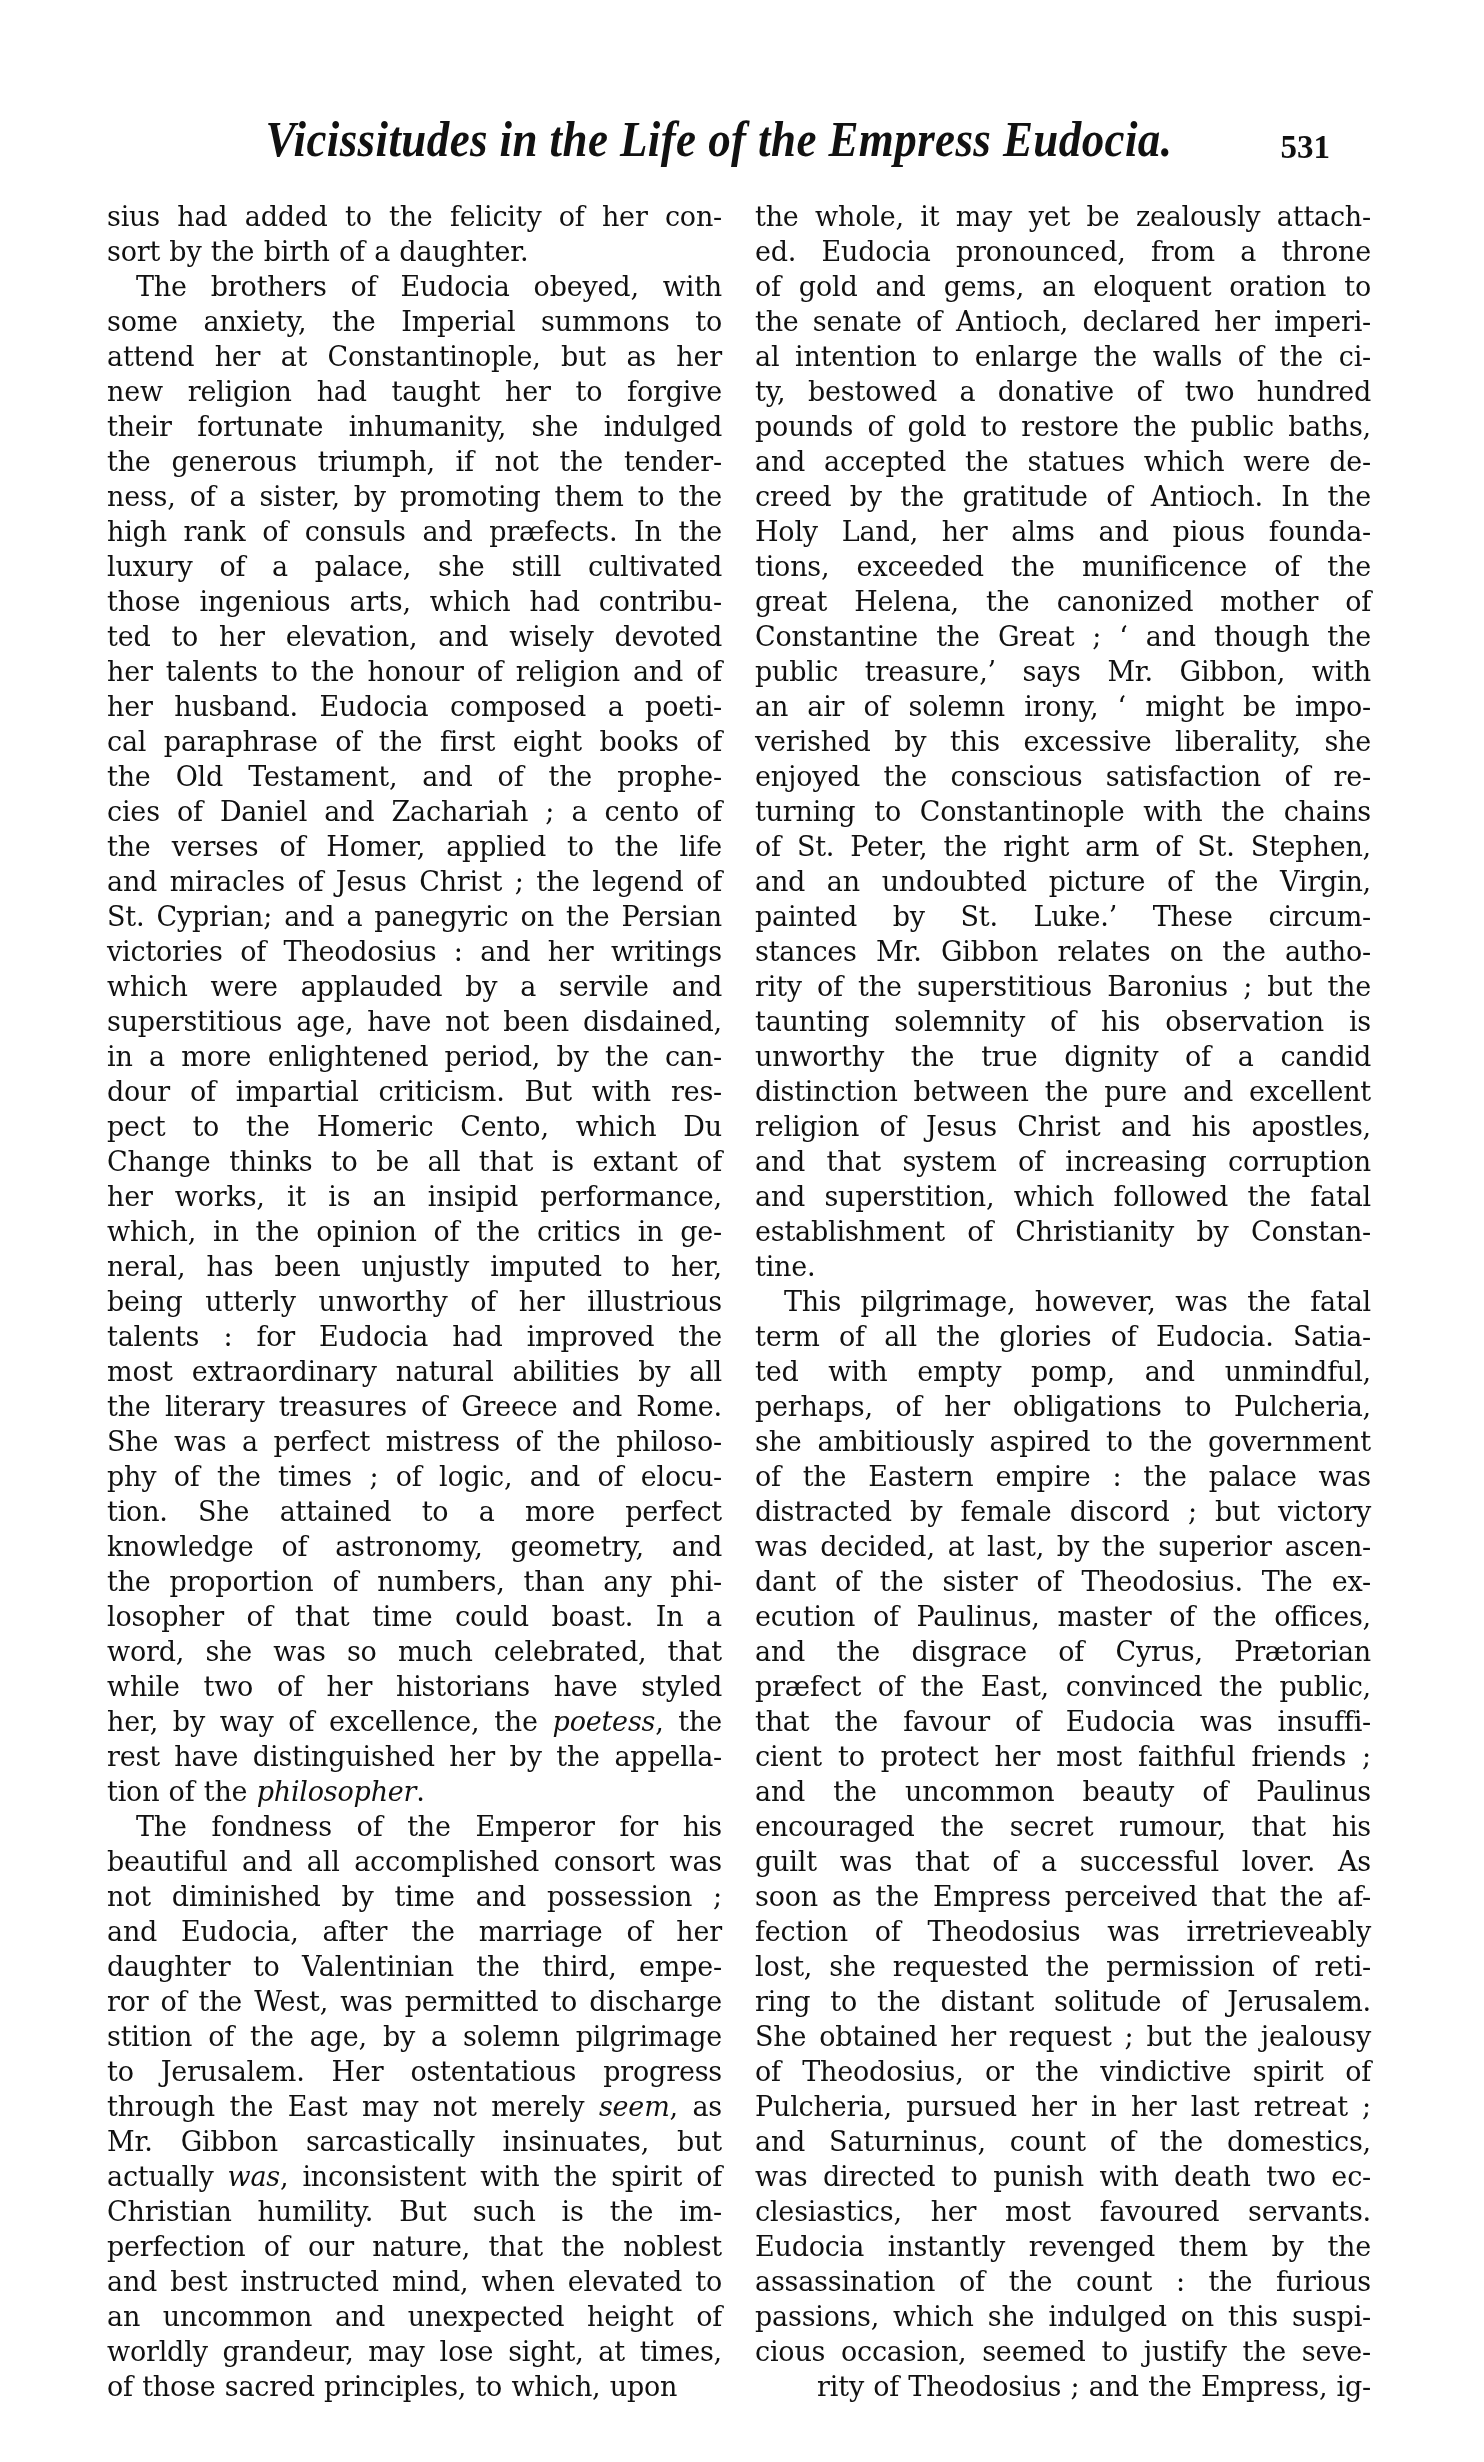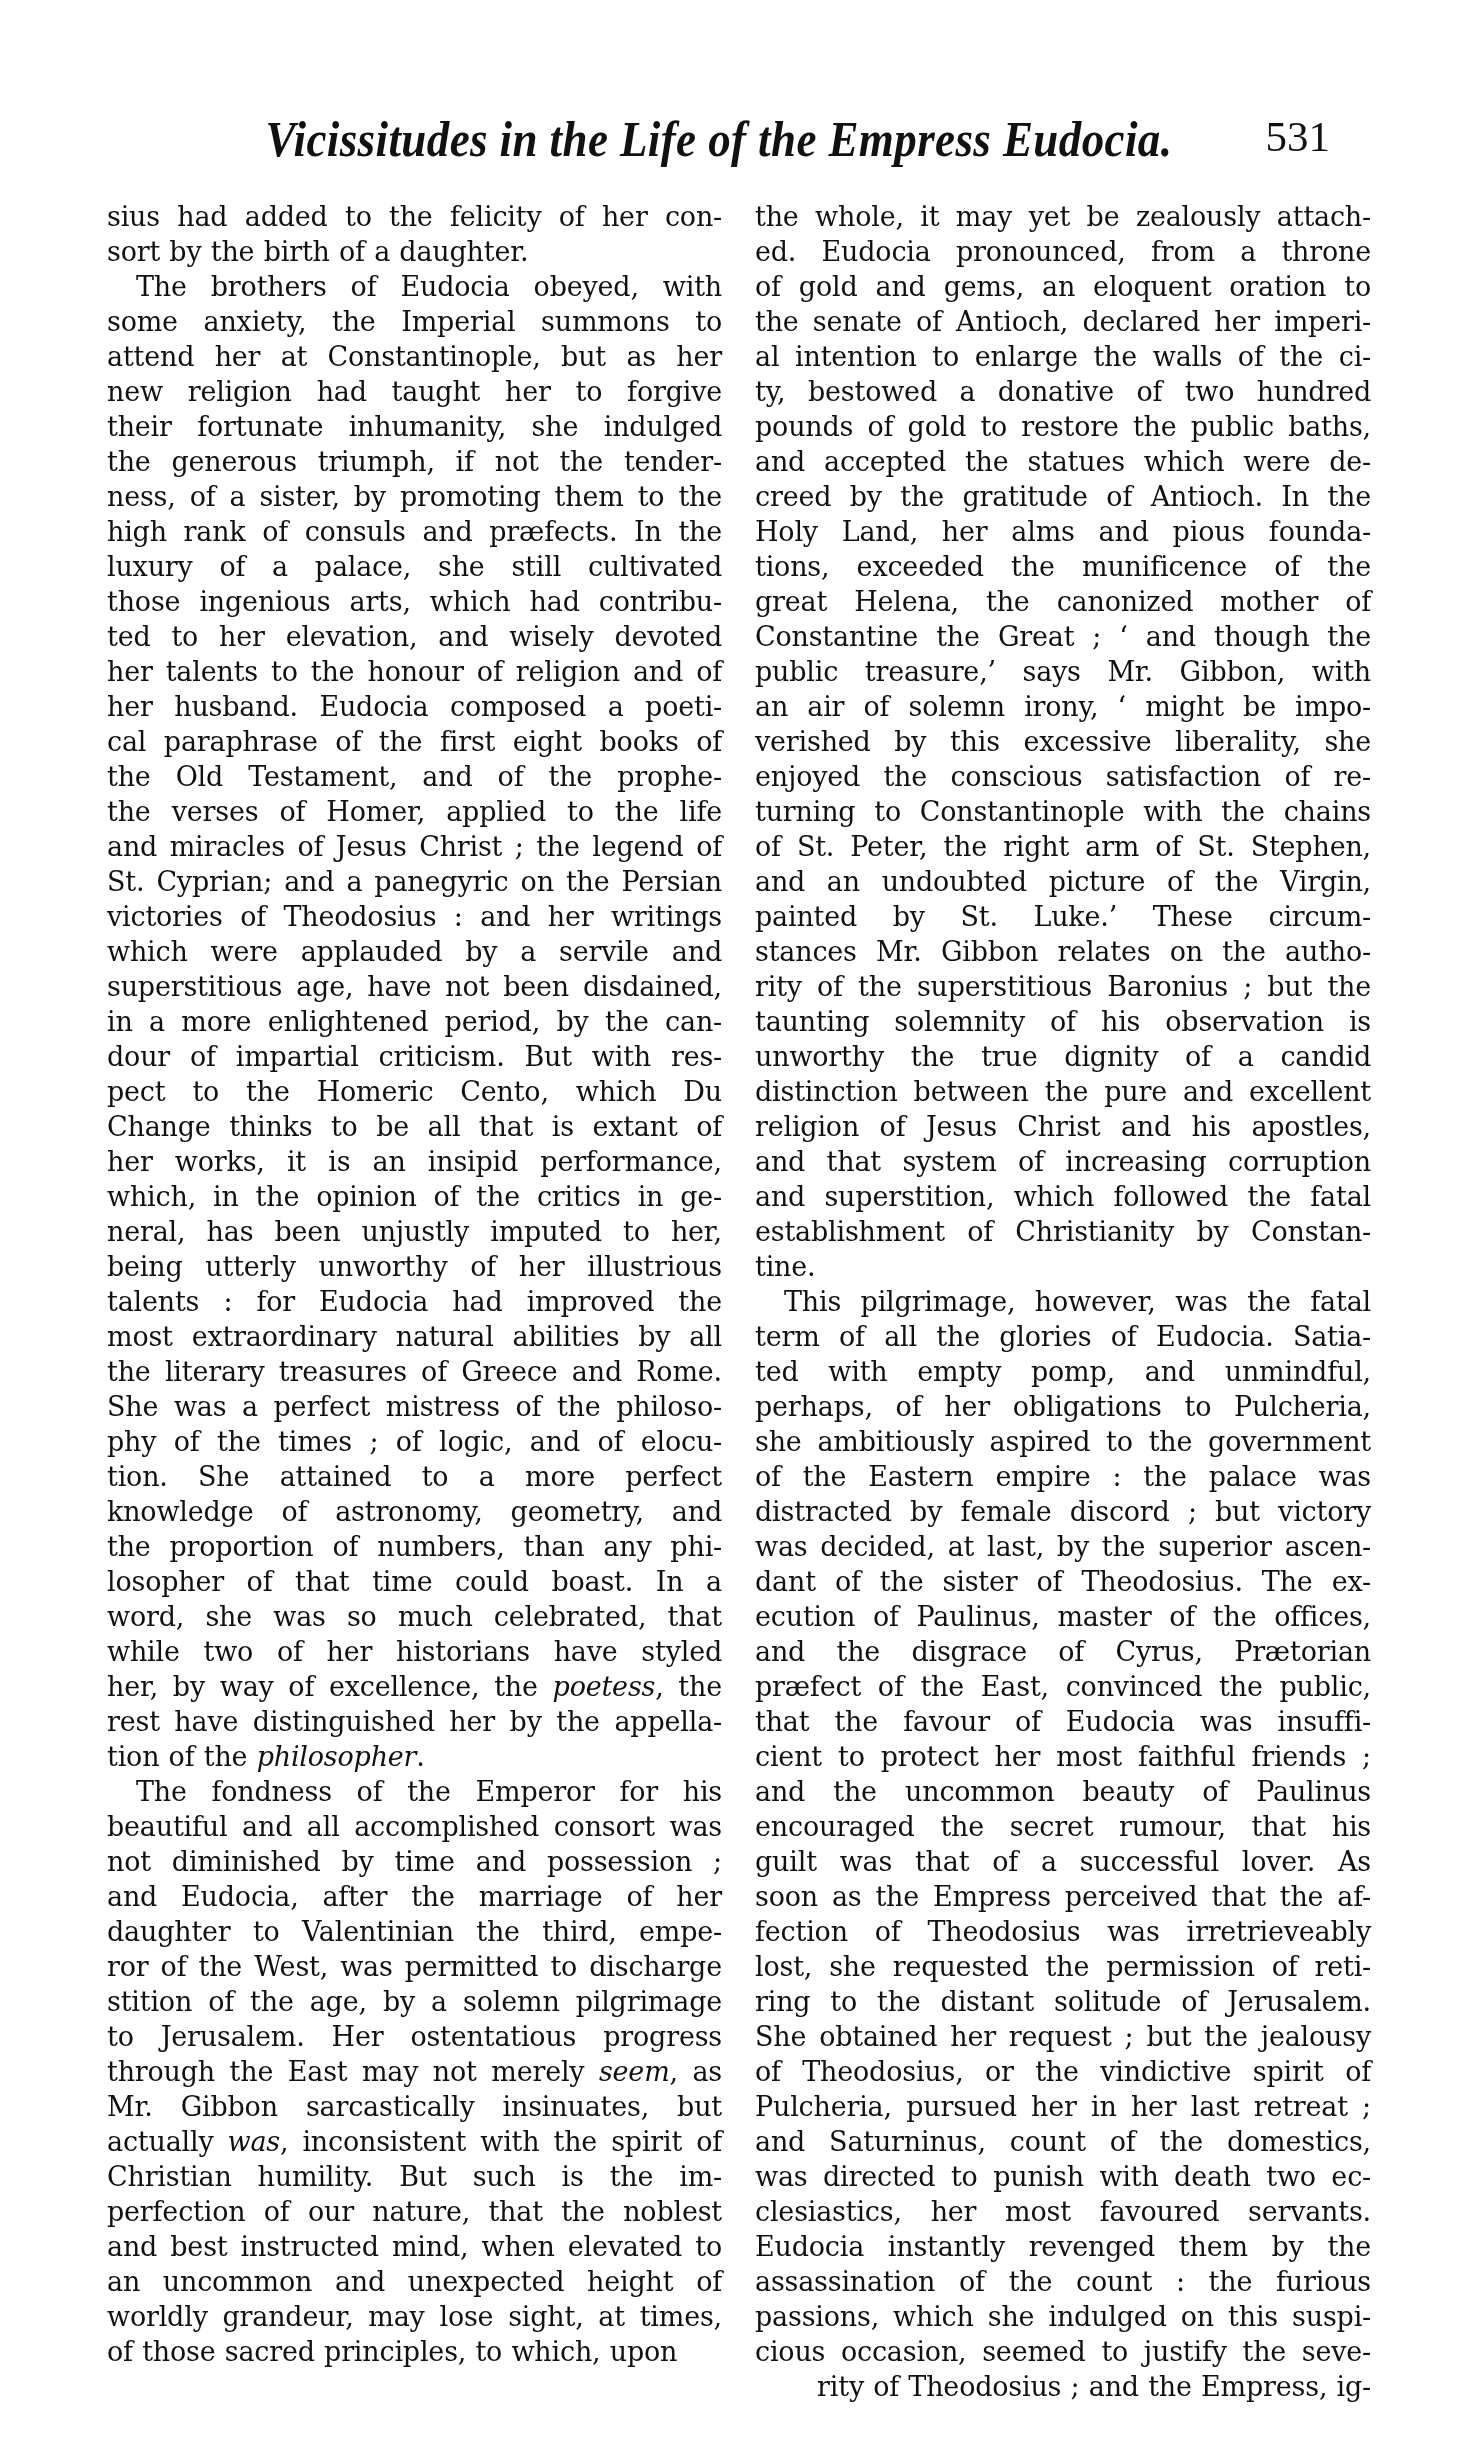--- a/index.html
+++ b/index.html
@@ -1,22 +1,22 @@
 <!DOCTYPE html>
 <html style="font-size:13.7px"><head>
 <meta charset="utf-8">
 <style>
   html, body { margin: 0; padding: 0; background: #ffffff; }
   body { width: 1485px; height: 2462px; position: relative; overflow: hidden;
          font-family: "DejaVu Serif", "Liberation Serif", serif; color: #111111; }
   .running-head { position: absolute; top: 110px; left: 257px; width: 1116px; height: 69px; }
   .running-title { position: absolute; left: 8.6px; top: 0; font-family: "Liberation Serif", serif;
          font-style: italic; font-weight: bold; font-size: 45px; letter-spacing: 0.4px; transform: scaleY(1.12); transform-origin: left top; }
-  .page-number { position: absolute; right: 43px; top: 2px; font-family: "Liberation Serif", serif;
-         font-weight: normal; font-size: 43px; }
+  .page-number { position: absolute; right: 43px; top: 19px; font-family: "Liberation Serif", serif;
+         font-weight: bold; font-size: 33px; }
   .column { position: absolute; top: 199px; }
   .col-left { left: 107px; width: 615px; }
   .col-right { left: 755px; width: 616px; }
   .line { display: block; height: 35px; line-height: 35px; font-size: 27px;
           text-align: justify; text-align-last: justify; white-space: nowrap; overflow: visible;
           letter-spacing: -0.2px; word-spacing: 0.9px; }
   .line.indent { padding-left: 29px; }
   .line.last { text-align-last: left; }
   .line.right-aligned { text-align: right; text-align-last: right; }
   .line i { font-style: italic; margin-top: 26px; }
@@ -40,20 +40,21 @@
     <span class="line">the generous triumph, if not the tender-</span>
     <span class="line">ness, of a sister, by promoting them to the</span>
     <span class="line">high rank of consuls and præfects. In the</span>
     <span class="line">luxury of a palace, she still cultivated</span>
     <span class="line">those ingenious arts, which had contribu-</span>
     <span class="line">ted to her elevation, and wisely devoted</span>
     <span class="line">her talents to the honour of religion and of</span>
     <span class="line">her husband. Eudocia composed a poeti-</span>
     <span class="line">cal paraphrase of the first eight books of</span>
     <span class="line">the Old Testament, and of the prophe-</span>
+    <span class="line">cies of Daniel and Zachariah ; a cento of</span>
     <span class="line">the verses of Homer, applied to the life</span>
     <span class="line">and miracles of Jesus Christ ; the legend of</span>
     <span class="line">St. Cyprian; and a panegyric on the Persian</span>
     <span class="line">victories of Theodosius : and her writings</span>
     <span class="line">which were applauded by a servile and</span>
     <span class="line">superstitious age, have not been disdained,</span>
     <span class="line">in a more enlightened period, by the can-</span>
     <span class="line">dour of impartial criticism. But with res-</span>
     <span class="line">pect to the Homeric Cento, which Du</span>
     <span class="line">Change thinks to be all that is extant of</span>

